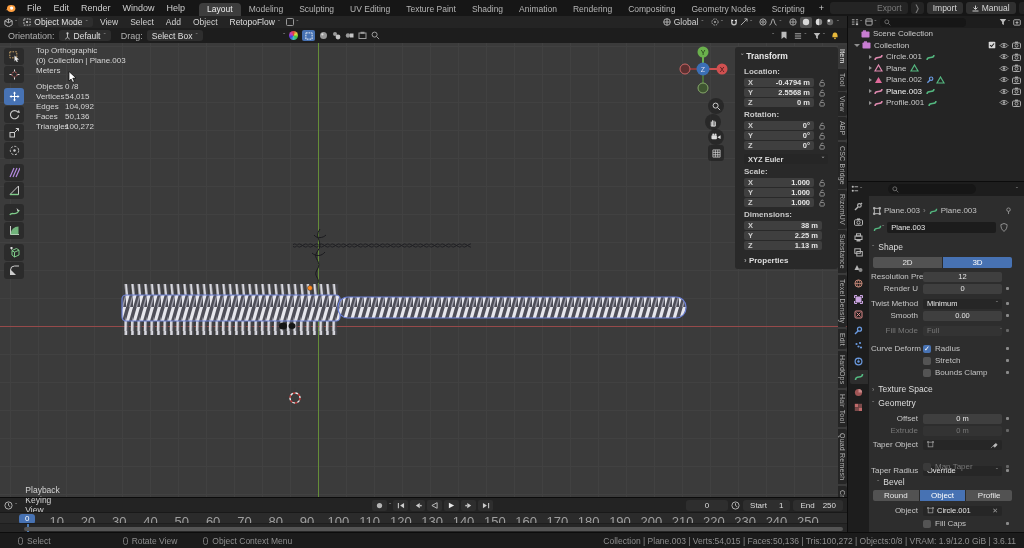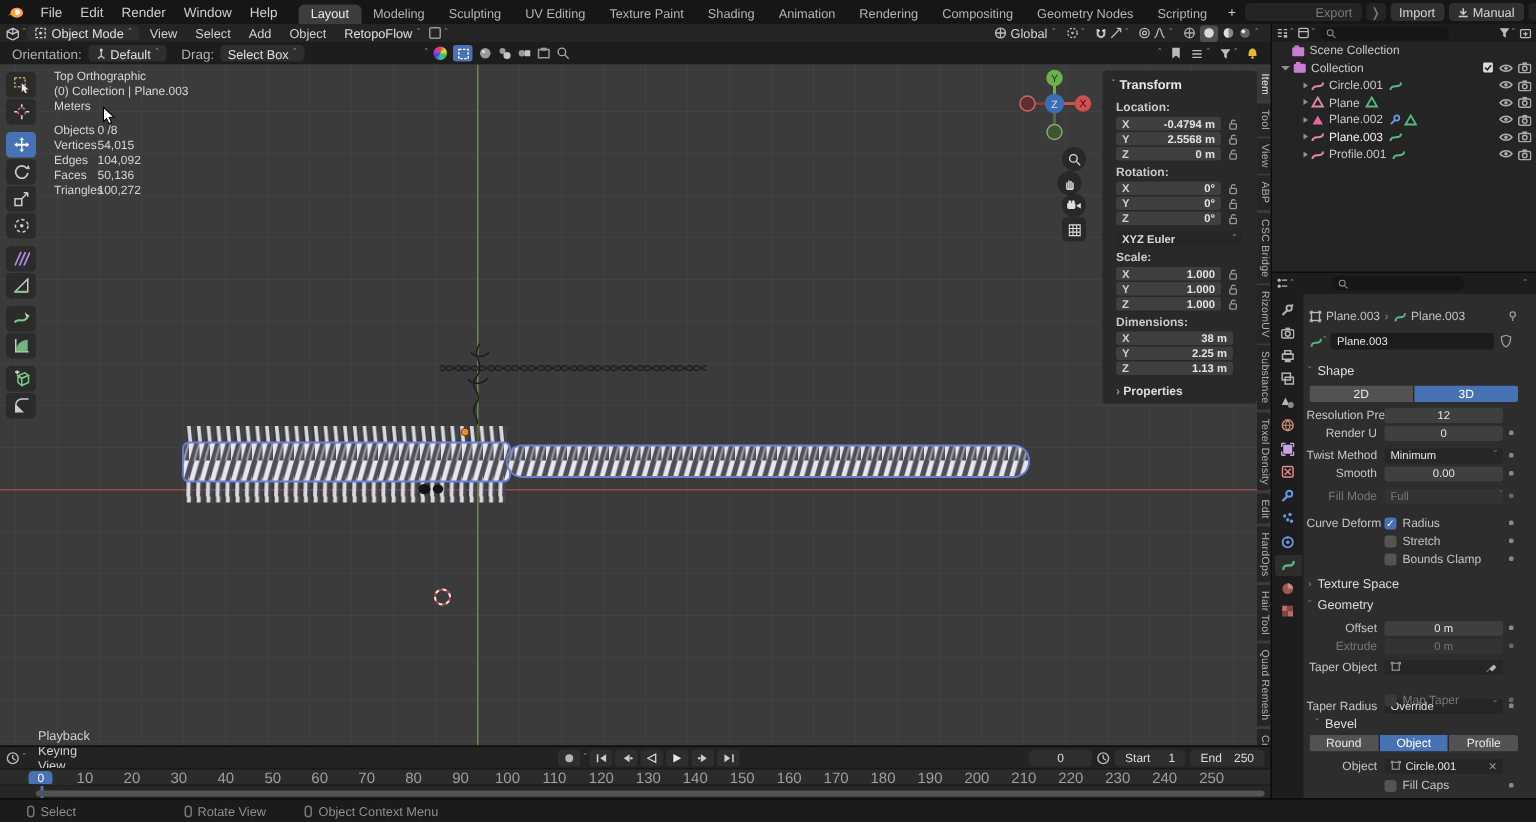--- a/index.html
+++ b/index.html
@@ -89,21 +89,21 @@
 .timeline{left:0;top:498px;width:847px;height:34px;background:#232323;}
 .tl-header{height:14px;display:flex;align-items:center;padding:0 4px;gap:2px;position:relative;}
 .tl-ruler{position:relative;height:11px;background:#2b2b2b;border-top:1px solid #191919;overflow:hidden;}
 .tl-track{position:relative;height:9px;background:#262626;overflow:hidden;border-top:1px solid #1e1e1e;}
 .tl-scroll{position:absolute;left:24px;right:4px;bottom:1px;height:4px;background:#545454;border-radius:2px;}
 .playhead{position:absolute;left:27px;top:0;width:1.5px;height:100%;background:#4a7ab5;}
 .frame-pill{position:absolute;left:19px;top:0.5px;background:#4772b3;color:#fff;border-radius:3px;padding:0 6px;font-size:8px;height:10px;display:flex;align-items:center;}
 .pb-btn{width:15px;height:11px;background:#2e2e2e;border-radius:2px;display:flex;align-items:center;justify-content:center;}
 .tl-right{margin-left:auto;display:flex;gap:3px;align-items:center;}
 .tl-field{background:#2e2e2e;border-radius:3px;padding:0 7px;height:11px;display:flex;align-items:center;color:#ddd;font-size:8px;}
-.tick{position:relative;width:31.3px;text-align:center;color:#9f9f9f;font-size:10px;flex:none;}
+.tick{position:relative;width:31.3px;text-align:center;color:#9f9f9f;font-size:13px;flex:none;}
 
 .statusbar{left:0;top:533px;width:1024px;height:15px;background:#1b1b1b;display:flex;align-items:center;color:#8f8f8f;padding:0 8px;font-size:8.5px;}
 .mouse-ic{display:inline-block;width:5px;height:8px;border:1px solid #767676;border-radius:2.5px;margin-right:4px;position:relative;top:1px;}
 .sb-right{margin-left:auto;}
 .gapline{position:absolute;background:#0c0c0c;}
 </style>
 </head>
 <body>
 
 <div class="screen">
@@ -1250,19 +1250,20 @@
     <div class="tl-track">
       <div class="playhead"></div>
       <div class="tl-scroll"></div>
     </div>
   </div>
 
   <div class="abs statusbar">
     <span style="margin-left:10px;"><span class="mouse-ic"></span><span>Select</span></span>
     <span style="margin-left:72px;"><span class="mouse-ic"></span><span>Rotate View</span></span>
     <span style="margin-left:26px;"><span class="mouse-ic"></span><span>Object Context Menu</span></span>
+    <span class="sb-right">Collection | Plane.003 | Verts:54,015 | Faces:50,136 | Tris:100,272 | Objects:0/8 | VRAM: 1.9/12.0 GiB | 3.6.11</span>
   </div>
 
   <div class="gapline" style="left:847px;top:16px;width:1px;height:516px;"></div>
   <div class="gapline" style="left:848px;top:181px;width:176px;height:1px;"></div>
   <div class="gapline" style="left:0;top:497px;width:847px;height:1px;"></div>
   <div class="gapline" style="left:0;top:532px;width:1024px;height:1px;"></div>
 </div>
 
 </body></html>

